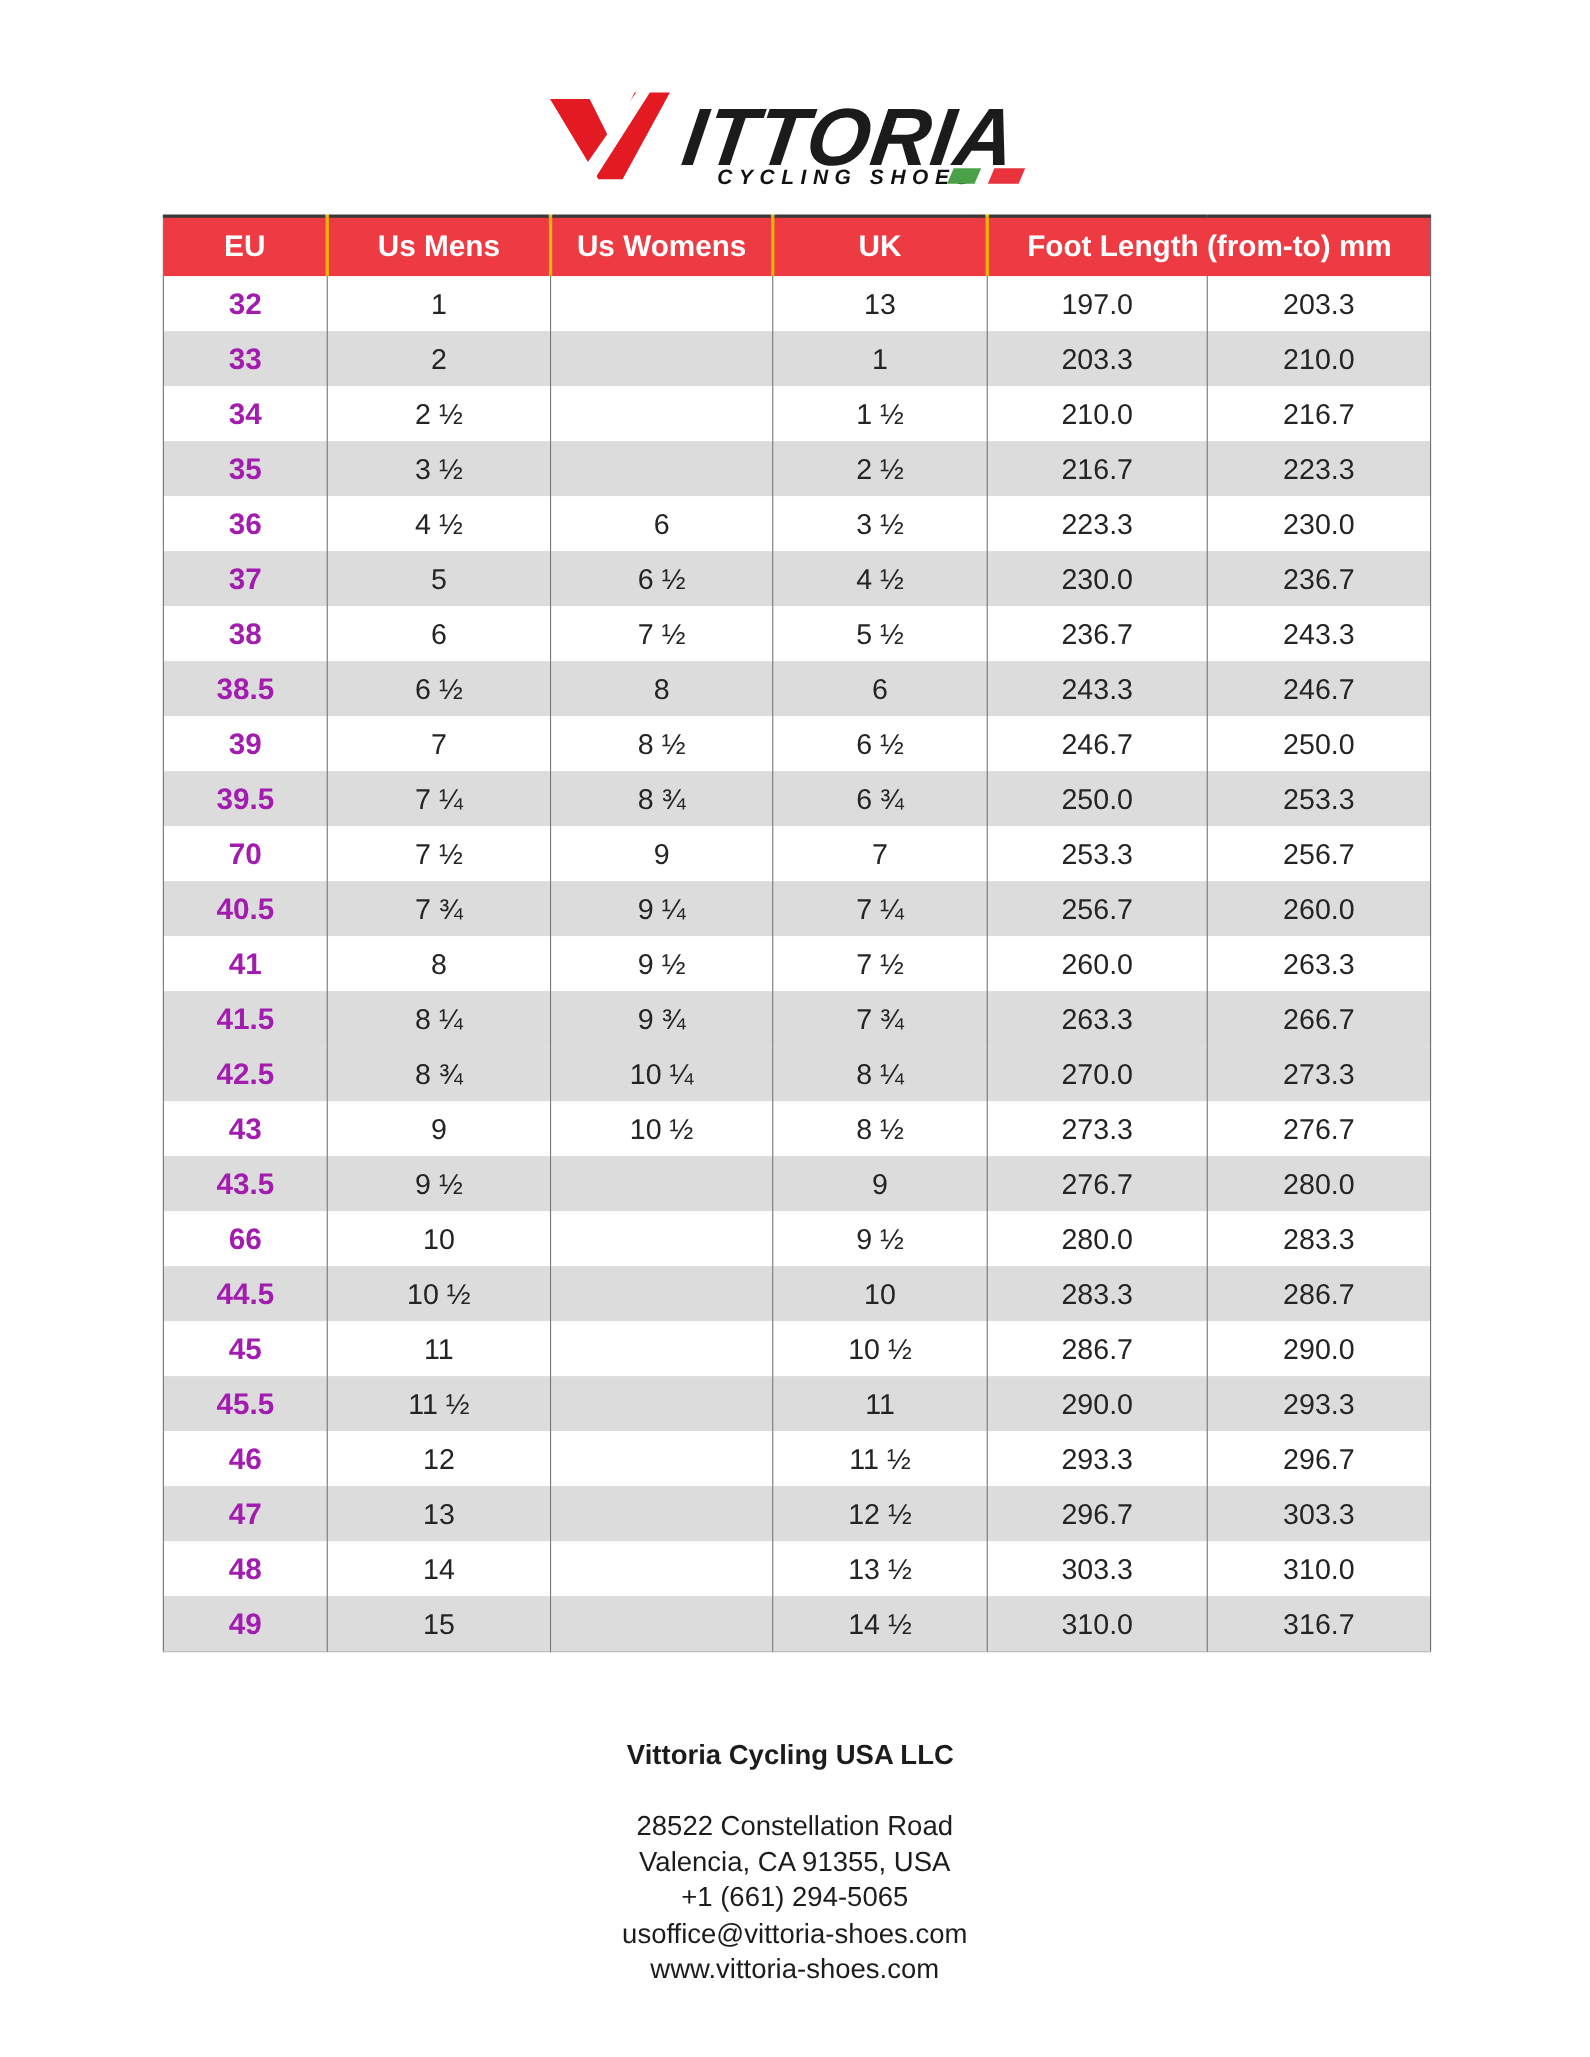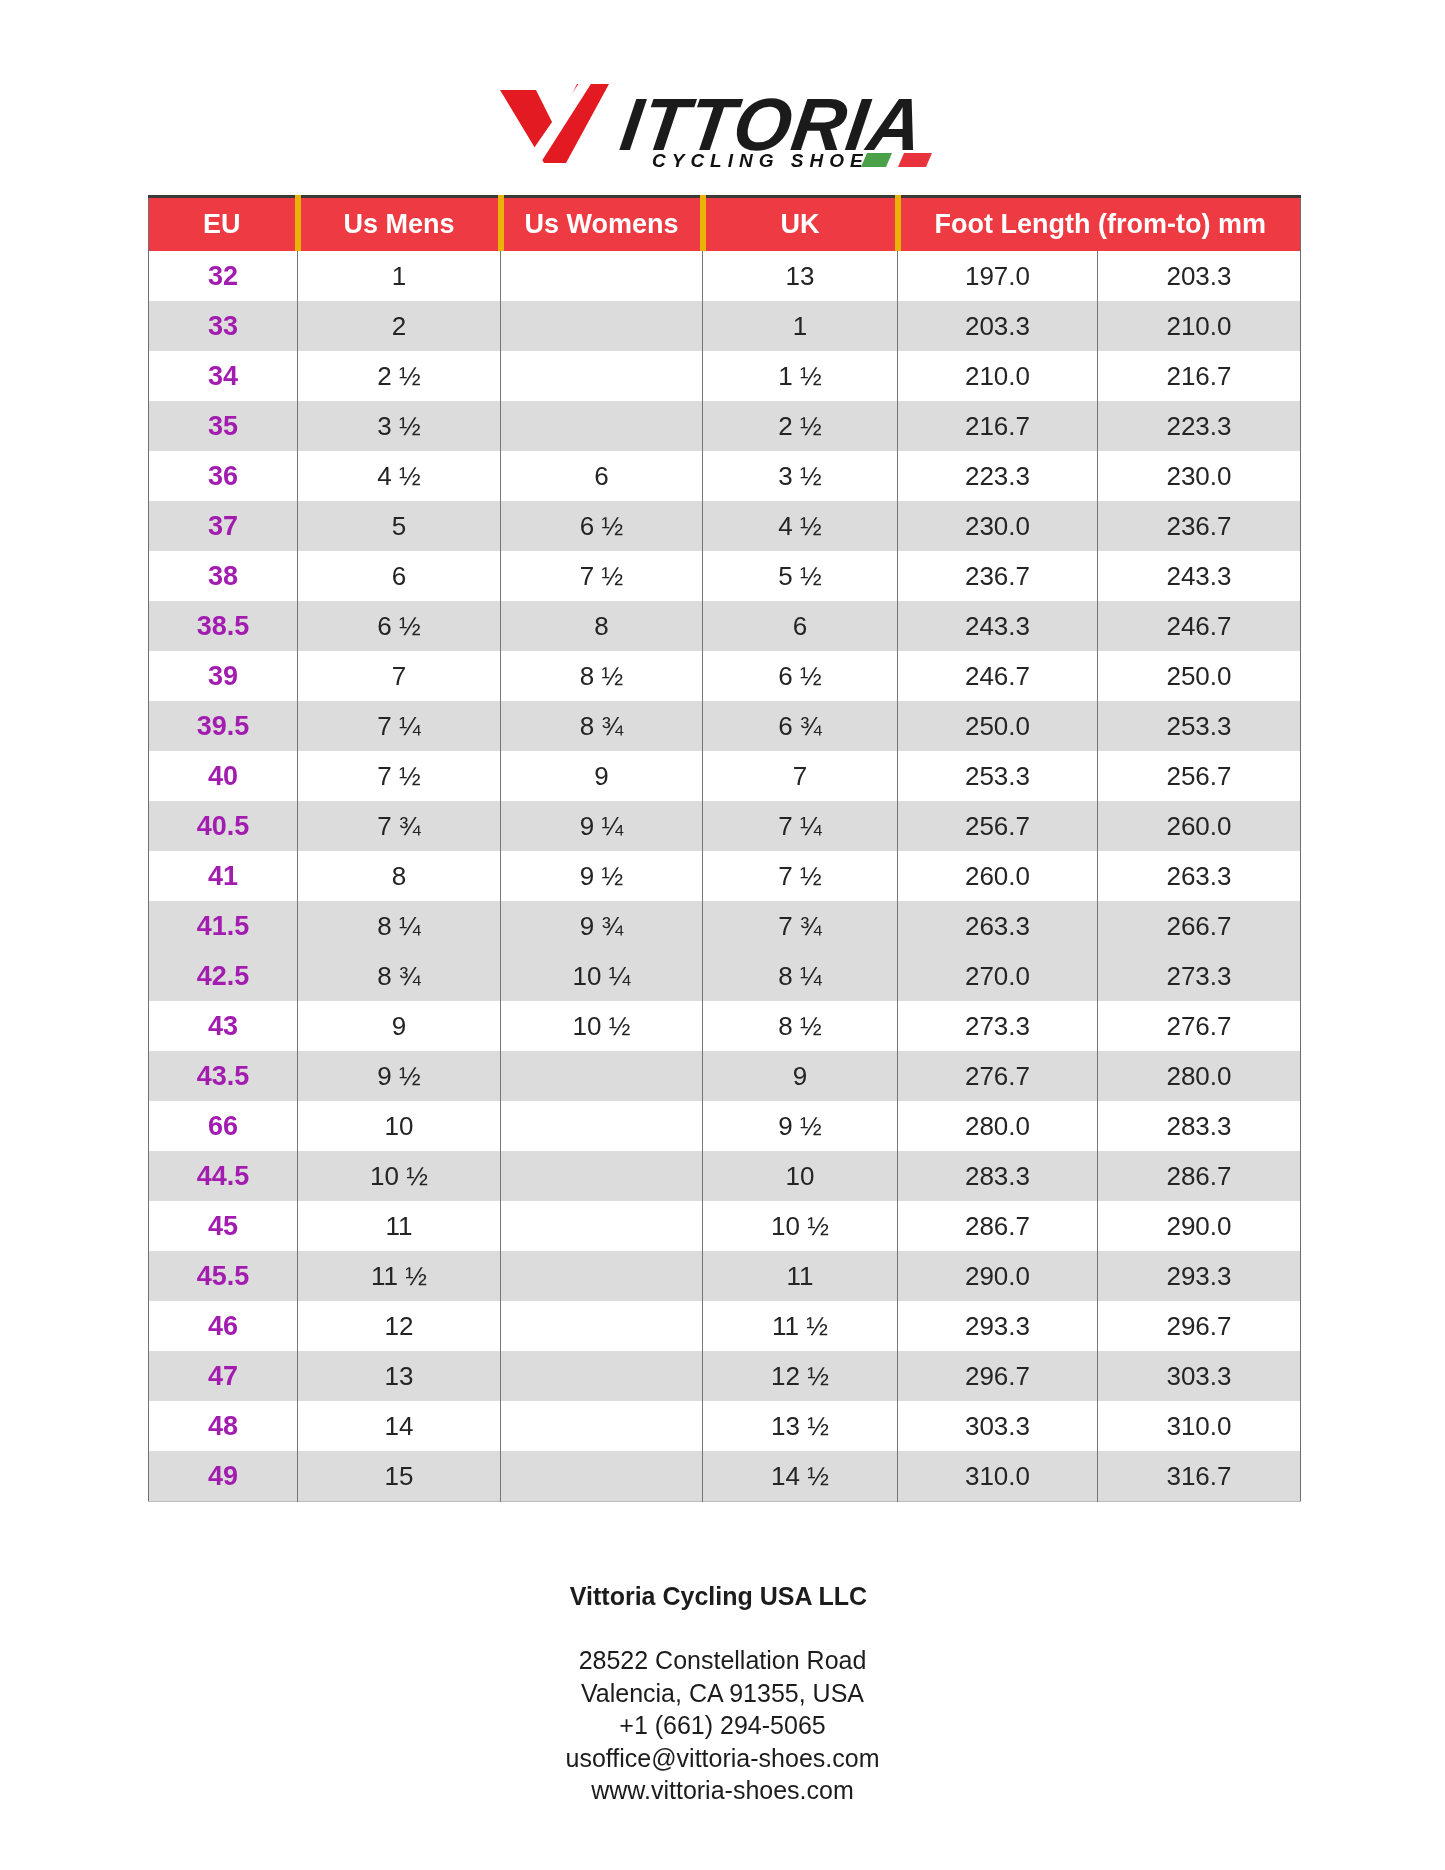--- a/index.html
+++ b/index.html
@@ -35,21 +35,21 @@
     border-bottom:1px solid #bdbdbd;
   }
   table.size-table th{
     background:#ee3b43;
     color:#ffffff;
     font-weight:bold;
     font-size:27px;
     height:53px;
     text-align:center;
     vertical-align:middle;
-    border-left:6px solid #eab308;
+    border-left:3px solid #eab308;
     padding:0;
   }
   table.size-table th:first-child{border-left:none;}
   table.size-table td{
     height:50px;
     text-align:center;
     vertical-align:middle;
     font-size:26px;
     color:#242424;
     border-left:1px solid #767676;
@@ -198,21 +198,21 @@
         </tr>
         <tr class="alt">
           <td class="eu-cell">39.5</td>
           <td>7 ¼</td>
           <td>8 ¾</td>
           <td>6 ¾</td>
           <td>250.0</td>
           <td>253.3</td>
         </tr>
         <tr>
-          <td class="eu-cell">40</td>
+          <td class="eu-cell">70</td>
           <td>7 ½</td>
           <td>9</td>
           <td>7</td>
           <td>253.3</td>
           <td>256.7</td>
         </tr>
         <tr class="alt">
           <td class="eu-cell">40.5</td>
           <td>7 ¾</td>
           <td>9 ¼</td>

